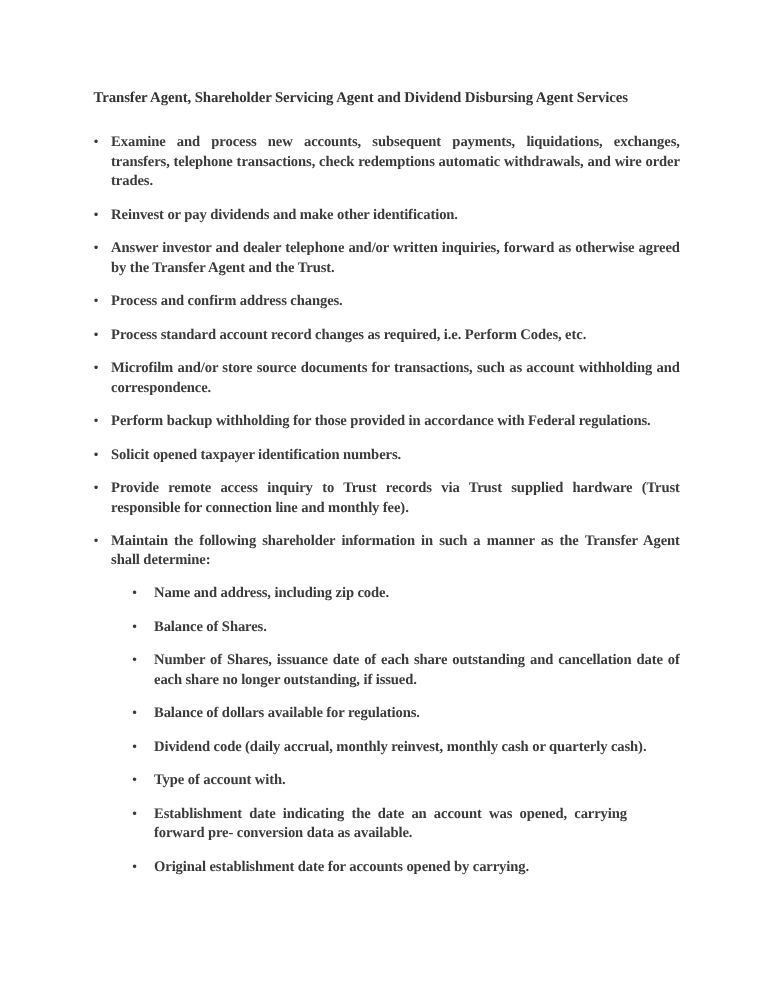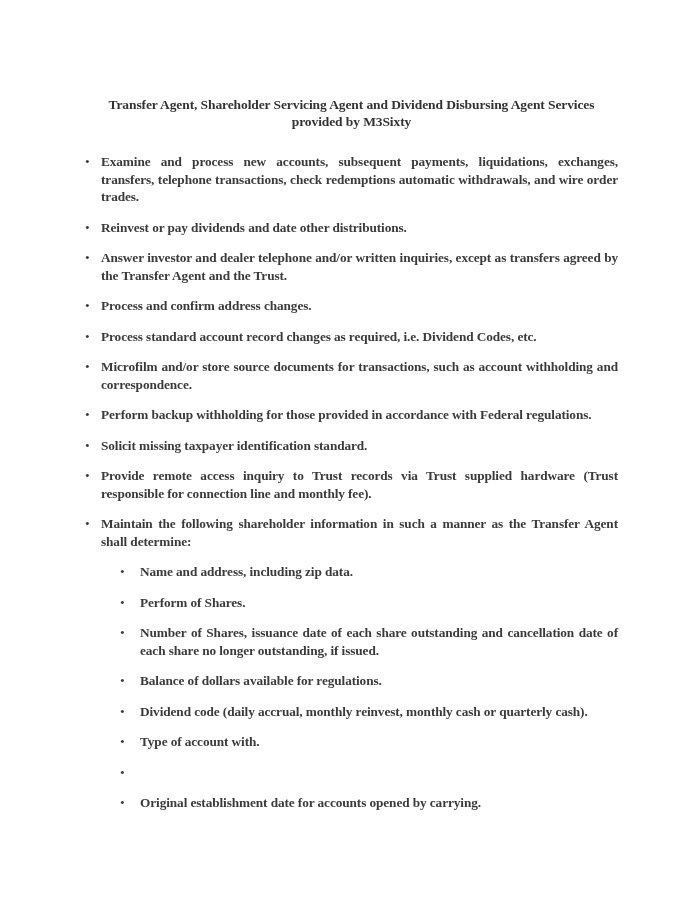--- a/index.html
+++ b/index.html
@@ -20,27 +20,27 @@
     height: 906px;
     background: #ffffff;
   }
   .content {
     position: absolute;
     top: 80px;
     left: 85px;
     width: 533px;
   }
   .doc-title {
-    text-align: center;
+    text-align: left;
     font-weight: 700;
     font-size: 13.5px;
     line-height: 17px;
     letter-spacing: -0.1px;
     color: #333333;
-    margin: 16px 0 23px 0;
+    margin: 0 0 23px 0;
   }
   .doc-title .title-line {
     white-space: nowrap;
   }
   .item {
     display: flex;
     font-size: 13.3px;
     line-height: 17.5px;
     letter-spacing: -0.1px;
     margin-bottom: 13px;
@@ -79,92 +79,92 @@
   }
 </style>
 </head>
 <body>
 
 <div class="page">
   <div class="content">
 
     <div class="doc-title">
       <div class="title-line">Transfer Agent, Shareholder Servicing Agent and Dividend Disbursing Agent Services</div>
-      <div class="title-line">provided by M3Sixty</div>
     </div>
 
     <div>
       <div class="item">
         <span class="marker">•</span>
         <span class="text">Examine and process new accounts, subsequent payments, liquidations, exchanges, transfers, telephone transactions, check redemptions automatic withdrawals, and wire order trades.</span>
       </div>
       <div class="item">
         <span class="marker">•</span>
-        <span class="text">Reinvest or pay dividends and date other distributions.</span>
+        <span class="text">Reinvest or pay dividends and make other identification.</span>
       </div>
       <div class="item">
         <span class="marker">•</span>
-        <span class="text">Answer investor and dealer telephone and/or written inquiries, except as transfers agreed by the Transfer Agent and the Trust.</span>
+        <span class="text">Answer investor and dealer telephone and/or written inquiries, forward as otherwise agreed by the Transfer Agent and the Trust.</span>
       </div>
       <div class="item">
         <span class="marker">•</span>
         <span class="text">Process and confirm address changes.</span>
       </div>
       <div class="item">
         <span class="marker">•</span>
-        <span class="text">Process standard account record changes as required, i.e. Dividend Codes, etc.</span>
+        <span class="text">Process standard account record changes as required, i.e. Perform Codes, etc.</span>
       </div>
       <div class="item">
         <span class="marker">•</span>
         <span class="text">Microfilm and/or store source documents for transactions, such as account withholding and correspondence.</span>
       </div>
       <div class="item">
         <span class="marker">•</span>
         <span class="text">Perform backup withholding for those provided in accordance with Federal regulations.</span>
       </div>
       <div class="item">
         <span class="marker">•</span>
-        <span class="text">Solicit missing taxpayer identification standard.</span>
+        <span class="text">Solicit opened taxpayer identification numbers.</span>
       </div>
       <div class="item">
         <span class="marker">•</span>
         <span class="text">Provide remote access inquiry to Trust records via Trust supplied hardware (Trust responsible for connection line and monthly fee).</span>
       </div>
       <div class="item">
         <span class="marker">•</span>
         <span class="text">Maintain the following shareholder information in such a manner as the Transfer Agent shall determine:</span>
       </div>
 
       <div class="sub-list">
         <div class="item">
           <span class="marker">•</span>
-          <span class="text">Name and address, including zip data.</span>
+          <span class="text">Name and address, including zip code.</span>
         </div>
         <div class="item">
           <span class="marker">•</span>
-          <span class="text">Perform of Shares.</span>
+          <span class="text">Balance of Shares.</span>
         </div>
         <div class="item">
           <span class="marker">•</span>
           <span class="text">Number of Shares, issuance date of each share outstanding and cancellation date of each share no longer outstanding, if issued.</span>
         </div>
         <div class="item">
           <span class="marker">•</span>
           <span class="text">Balance of dollars available for regulations.</span>
         </div>
         <div class="item">
           <span class="marker">•</span>
           <span class="text">Dividend code (daily accrual, monthly reinvest, monthly cash or quarterly cash).</span>
         </div>
         <div class="item">
           <span class="marker">•</span>
           <span class="text">Type of account with.</span>
         </div>
         <div class="item narrow">
           <span class="marker">•</span>
+          <span class="text">Establishment date indicating the date an account was opened, carrying forward pre- conversion data as available.</span>
         </div>
         <div class="item">
           <span class="marker">•</span>
           <span class="text">Original establishment date for accounts opened by carrying.</span>
         </div>
       </div>
     </div>
 
   </div>
 

